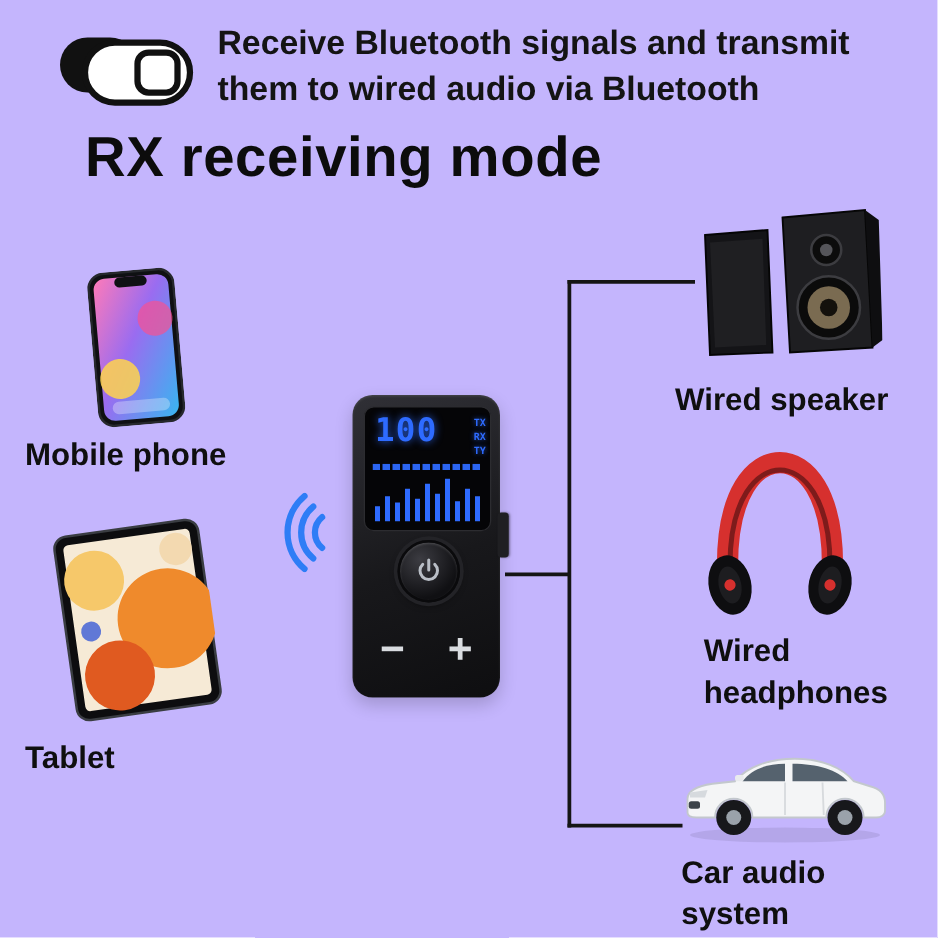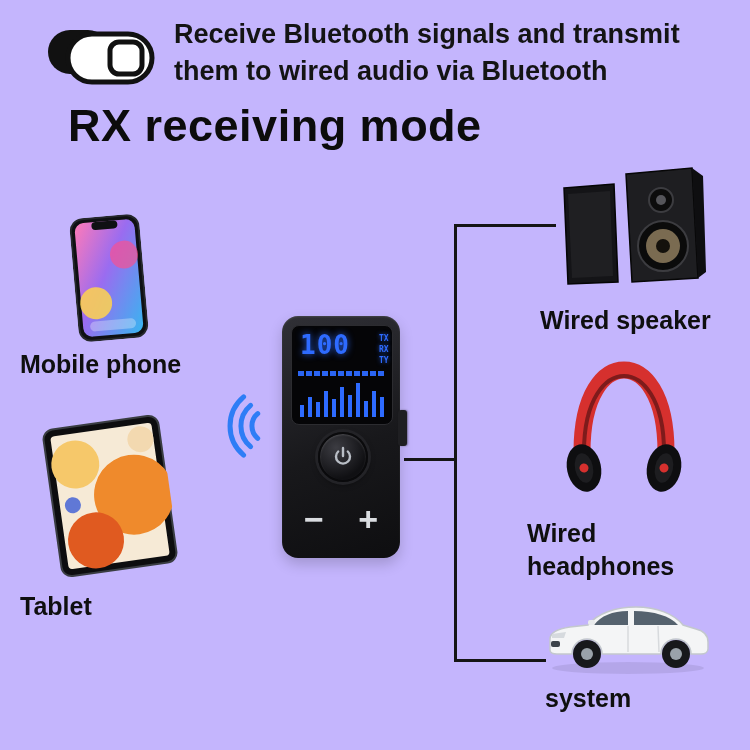--- a/index.html
+++ b/index.html
@@ -14,21 +14,21 @@
   .hdr-text { left:174px; top:16px; font-size:27px; font-weight:700; line-height:37px; color:#141414; }
 
   
   .title { left:44px; top:100px; font-size:45px; font-weight:700; color:#0c0c0c; letter-spacing:0.5px;margin-left:24px; }
 
   
   .lbl { font-size:25px; font-weight:700; color:#0f0f0f; text-align:left; }
   .lbl-phone { left:20px; top:350px; width:185px; }
   .lbl-tablet { left:20px; top:592px; width:185px; }
   .lbl-speaker { left:540px; top:306px; width:190px; }
-  .lbl-headphones { left:527px; top:505px; width:180px; line-height:33px;margin-top:12px; }
+  .lbl-headphones { left:563px; top:505px; width:180px; line-height:33px; }
   .lbl-car { left:545px; top:682px; width:190px; line-height:33px; }
 
   
   .fig-phone { left:74px; top:216px; width:70px; height:124px; transform:rotate(-5deg); }
   .fig-tablet { left:50px; top:420px; width:120px; height:152px; transform:rotate(-8deg); }
   .bt-waves { left:214px; top:394px; width:56px; height:64px; }
   .fig-speaker { left:556px; top:164px; width:150px; height:125px; }
   .fig-headphones { left:560px; top:356px; width:130px; height:150px; }
   .fig-car { left:540px; top:586px; width:175px; height:95px; }
 
@@ -226,16 +226,17 @@
     <path d="M88,40 L88,66 M118,40 L119,66" stroke="#d7dadd" stroke-width="1.5" fill="none"></path>
     <circle cx="47" cy="68" r="14" fill="#17181b"></circle>
       <circle cx="47" cy="68" r="6" fill="#9aa2aa"></circle>
     <circle cx="136" cy="68" r="14" fill="#17181b"></circle>
       <circle cx="136" cy="68" r="6" fill="#9aa2aa"></circle>
     <path d="M12,48 L26,46 L24,52 L12,52 Z" fill="#d6dade"></path>
     <rect x="11" y="55" width="9" height="6" rx="2" fill="#3c434a"></rect>
     <rect x="48" y="34" width="7" height="5" rx="2" fill="#e9ebed"></rect>
   </svg>
   <div class="abs lbl lbl-car">
+    <div>Car audio</div>
     <div>system</div>
   </div>
 
 </div>
 
 </body></html>

